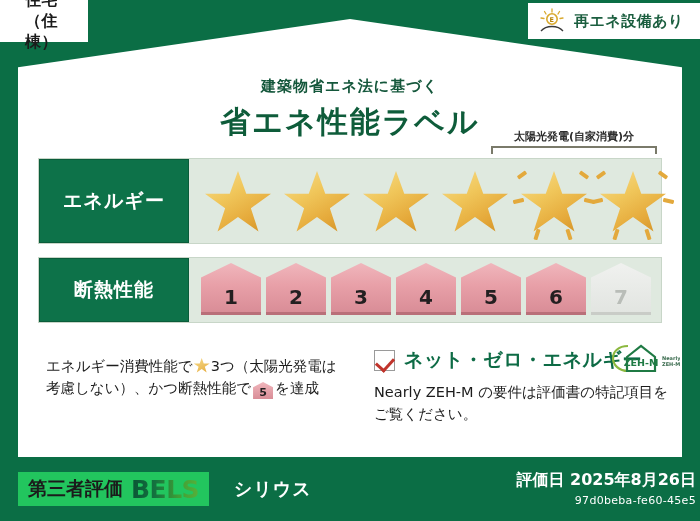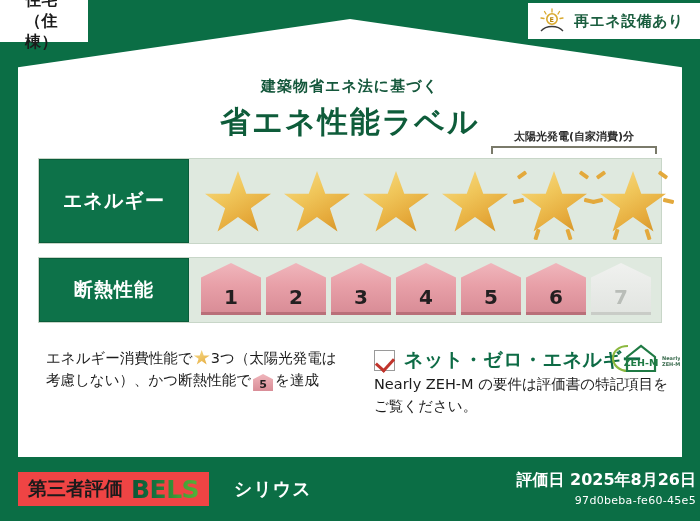--- a/index.html
+++ b/index.html
@@ -148,20 +148,21 @@
   .checkbox::after {
     content: ""; position: absolute;
     left: 4px; top: 3px; width: 9px; height: 14px;
     border: solid #c0342c; border-width: 0 3.2px 3.2px 0;
     transform: rotate(42deg);
   }
   .crit-title {
     font-size: 19px; font-weight: bold; color: #0d6b45; letter-spacing: 0.5px;
   }
   .crit-body {
+    margin-top: 8px;
     font-size: 14.5px; line-height: 1.52; color: #1c1c1c;
   }
   .inline-star {
     display: inline-block; width: 16px; height: 15px; vertical-align: -2px;
     margin: 0 1px;
     background: linear-gradient(150deg, #f7dd8d, #e5a93a);
     clip-path: polygon(50% 0%, 62.5% 36%, 100% 36%, 69.5% 59%, 81% 96%, 50% 73%, 19% 96%, 30.5% 59%, 0% 36%, 37.5% 36%);
   }
   .inline-house {
     display: inline-block; width: 20px; height: 17px; vertical-align: -3px;
@@ -174,21 +175,21 @@
 
   
   #zehm-logo {
     position: absolute; right: -6px; top: -6px;
     width: 74px; height: 33px;
   }
 
   
   #footer-chip {
     position: absolute; left: 18px; bottom: 15px;
-    background: #ef4444; height: 34px;
+    background: #22c55e; height: 34px;
     display: flex; align-items: center; padding: 0 10px; gap: 8px;
   }
   #footer-eval { font-size: 19px; font-weight: bold; color: #1b1b1b; letter-spacing: 0px; }
   #footer-bels {
     font-size: 25px; font-weight: bold; letter-spacing: -0.5px;
     background: linear-gradient(90deg, #0a5535 0%, #14713f 35%, #3f9e36 70%, #57b13a 100%);
     -webkit-background-clip: text; background-clip: text; color: transparent;
   }
   #footer-brand {
     position: absolute; left: 234px; bottom: 20px;

